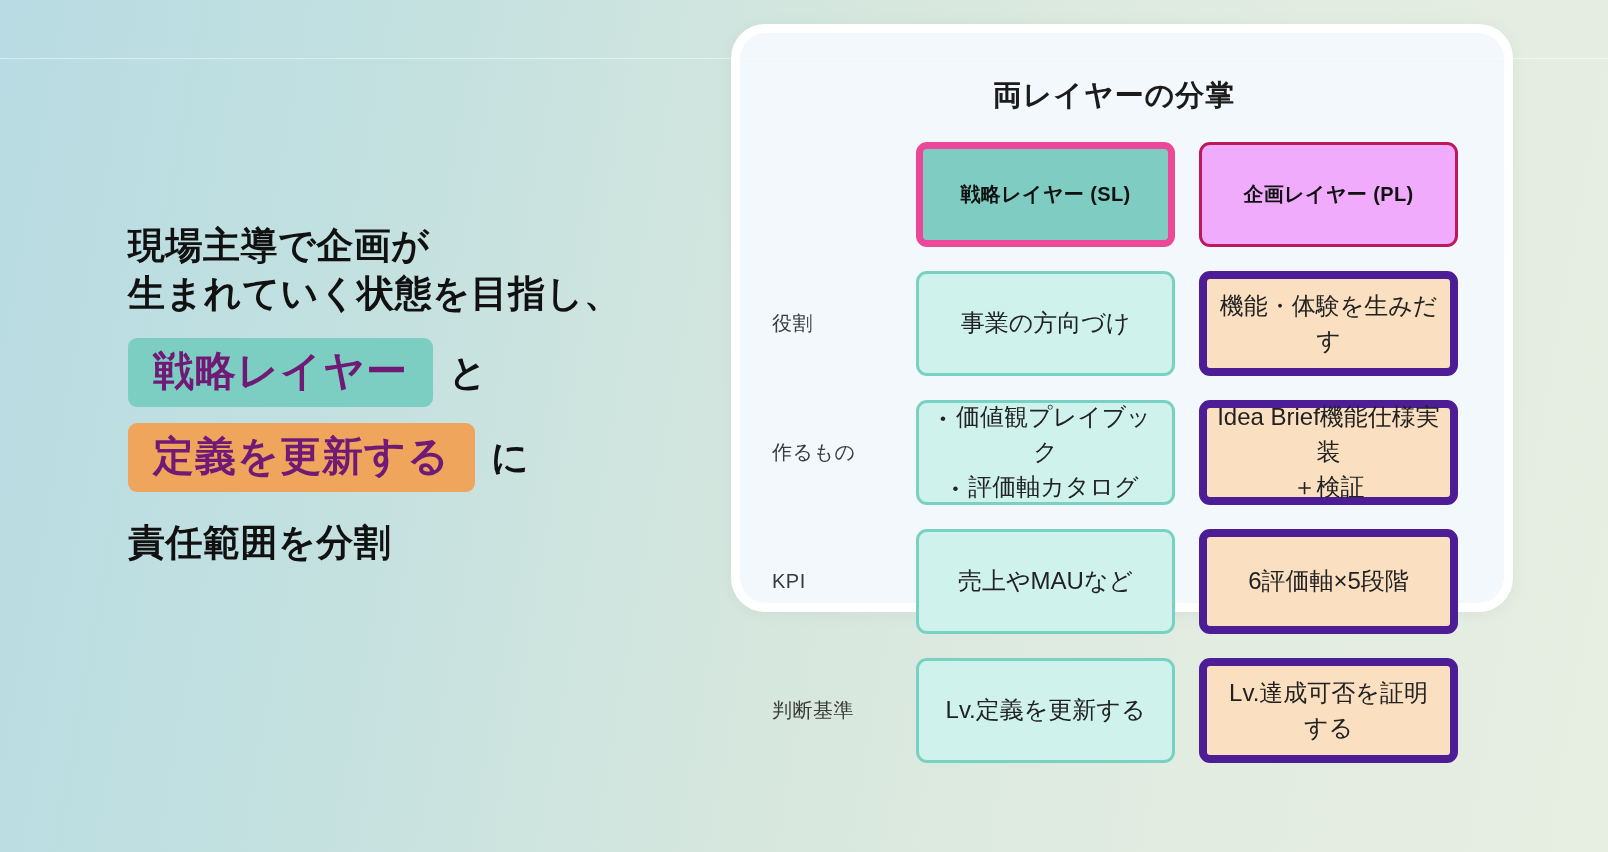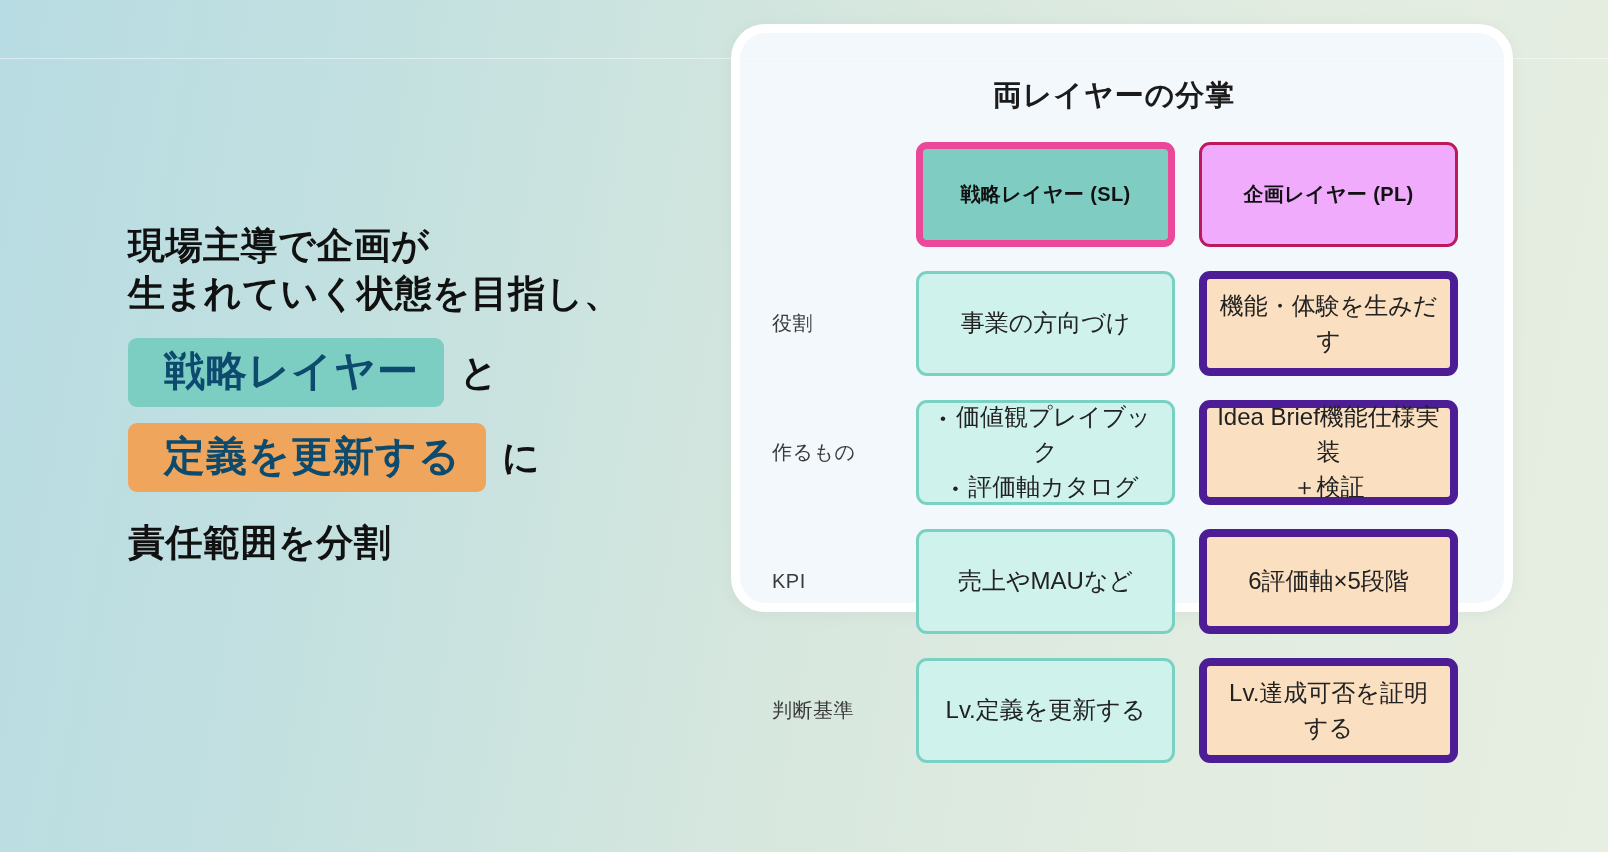--- a/index.html
+++ b/index.html
@@ -54,22 +54,22 @@
     display: flex;
     align-items: center;
     margin-top: 20px;
     white-space: nowrap;
   }
   .hl-row + .hl-row { margin-top: 16px; }
   .hl-chip {
     display: inline-block;
     font-size: 41px;
     font-weight: bold;
-    color: #0c4a6e;
-    padding: 12px 25px 14px 36px;
+    color: #701a75;
+    padding: 12px 25px 14px 25px;
     border-radius: 9px;
     line-height: 1.05;
     letter-spacing: 1px;
   }
   .hl-chip.teal { background: #7DCEC2; }
   .hl-chip.orange { background: #EFA55C; }
   .hl-suffix {
     font-size: 37px;
     font-weight: bold;
     color: #111111;

